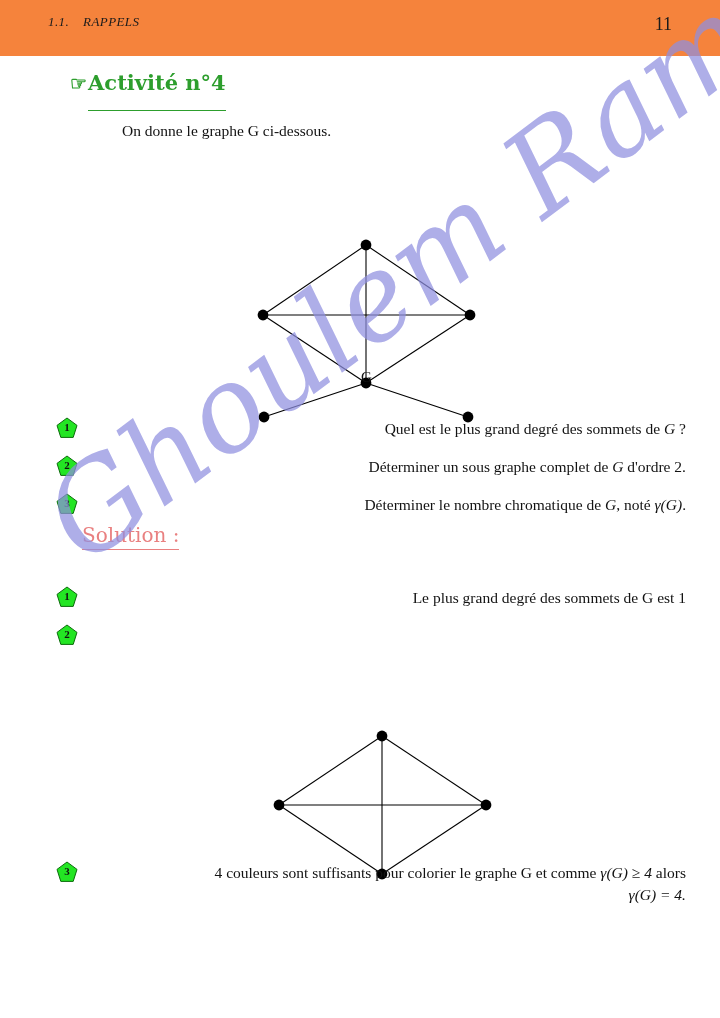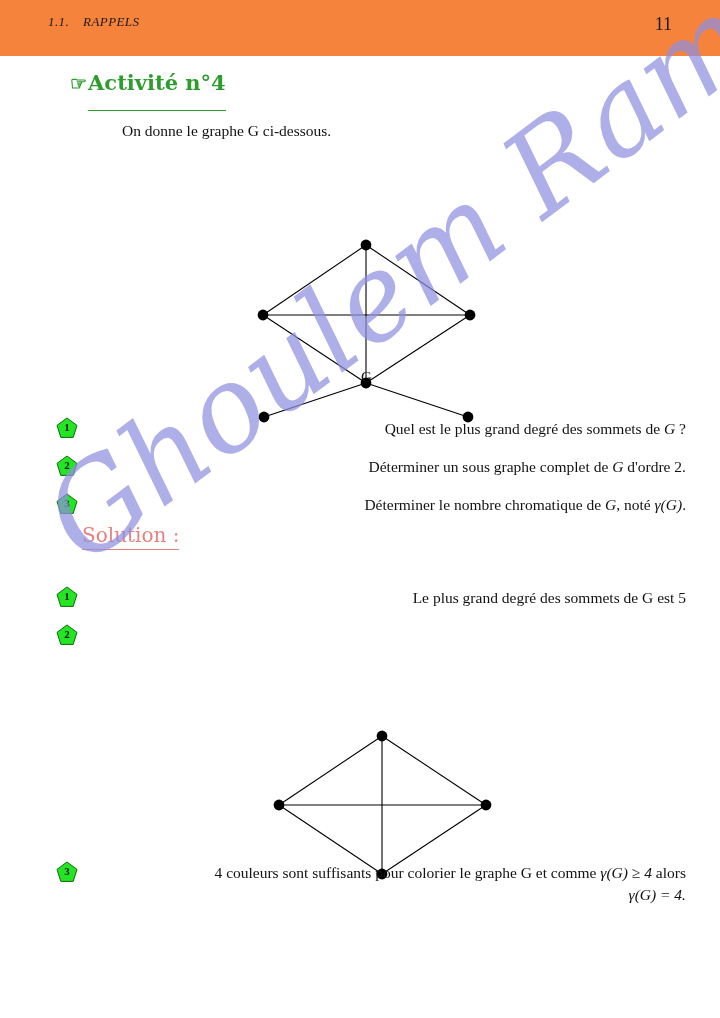--- a/index.html
+++ b/index.html
@@ -235,21 +235,21 @@
       <span class="uline">Solution :</span>
     </div>
 
     <div class="q-item" style="top:531px;">
       <span class="pent">
         <svg width="22" height="22" viewBox="0 0 22 22">
             <polygon points="11,1 21,8.4 17.2,20.4 4.8,20.4 1,8.4" fill="#23e523" stroke="#0c6b0c" stroke-width="1"></polygon>
           </svg>
         <span class="num">1</span>
       </span>
-      <span class="txt">Le plus grand degré des sommets de G est 5</span>
+      <span class="txt">Le plus grand degré des sommets de G est 1</span>
     </div>
 
     <div class="q-item" style="top:569px;">
       <span class="pent">
         <svg width="22" height="22" viewBox="0 0 22 22">
             <polygon points="11,1 21,8.4 17.2,20.4 4.8,20.4 1,8.4" fill="#23e523" stroke="#0c6b0c" stroke-width="1"></polygon>
           </svg>
         <span class="num">2</span>
       </span>
       <span class="txt"></span>

